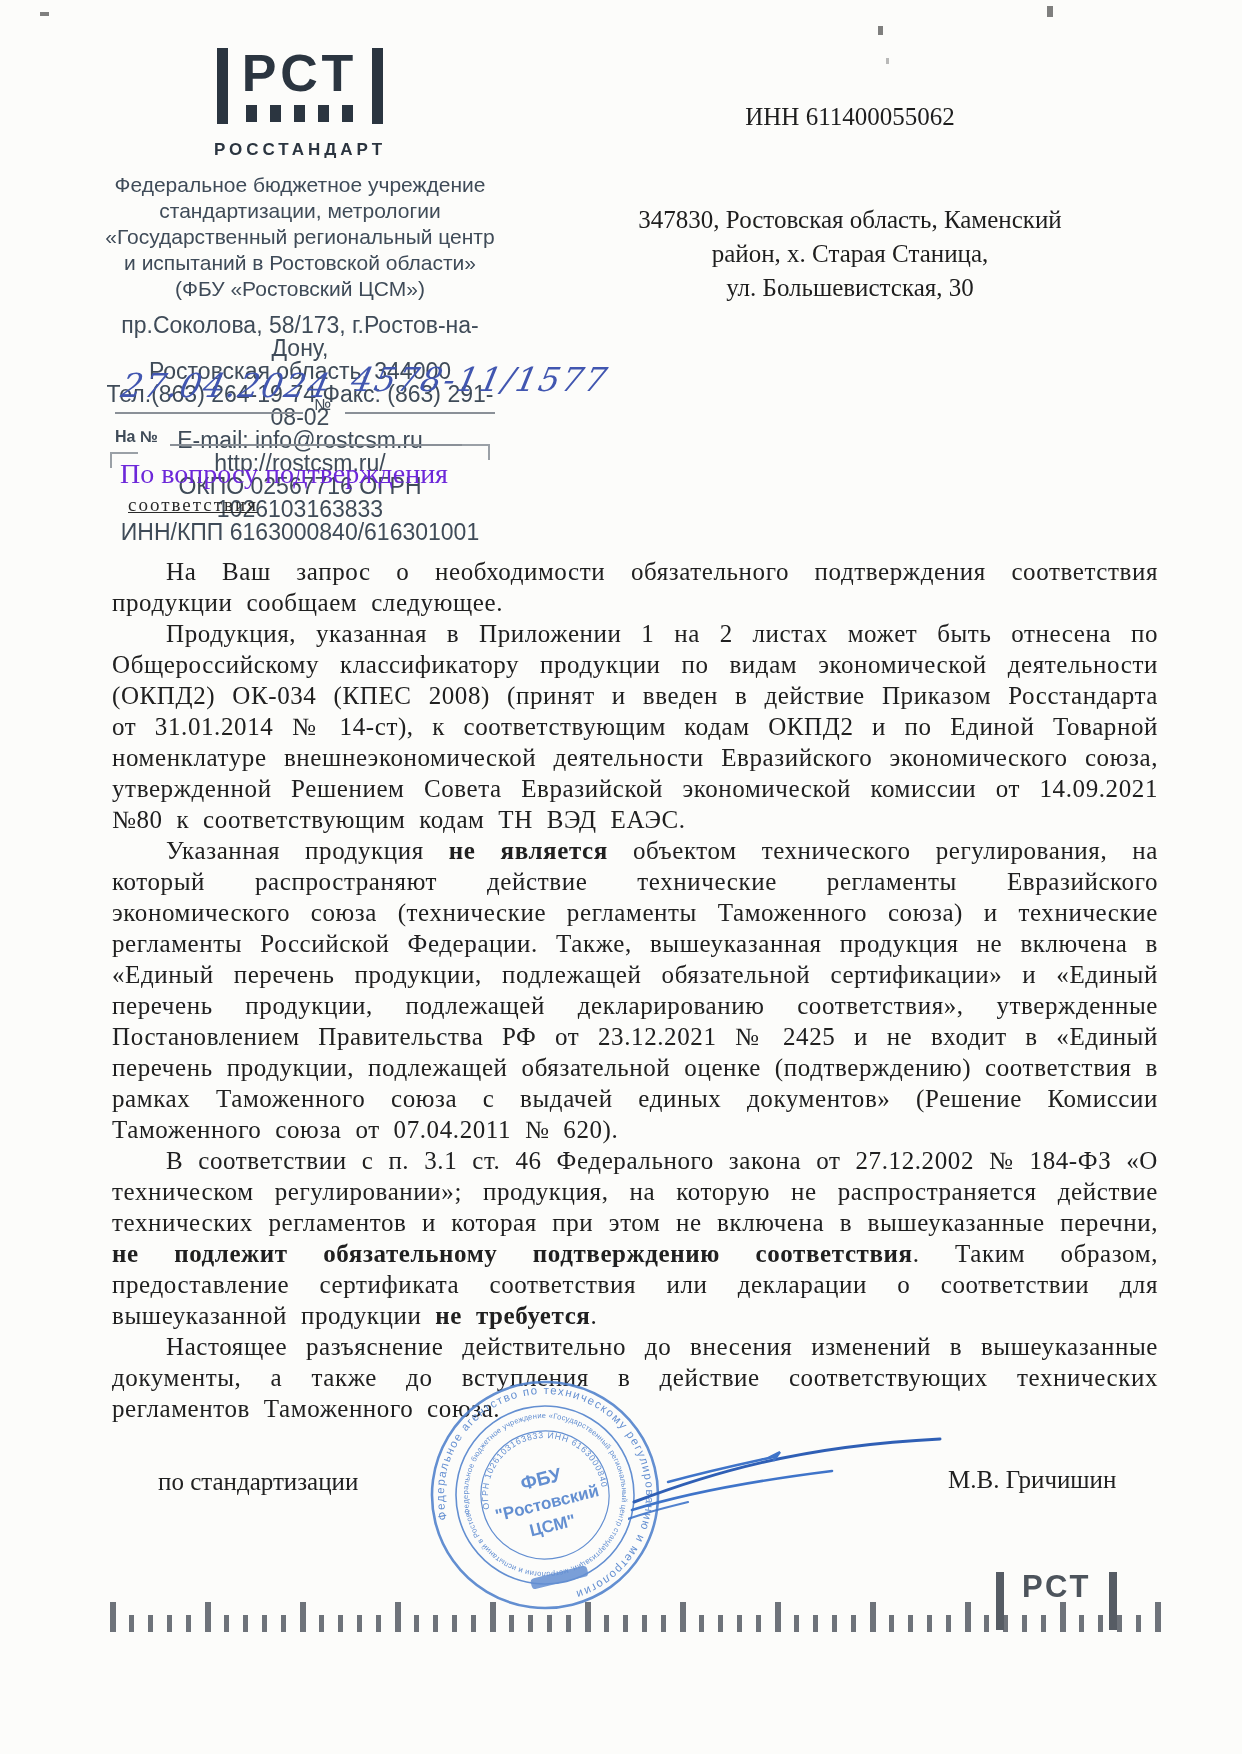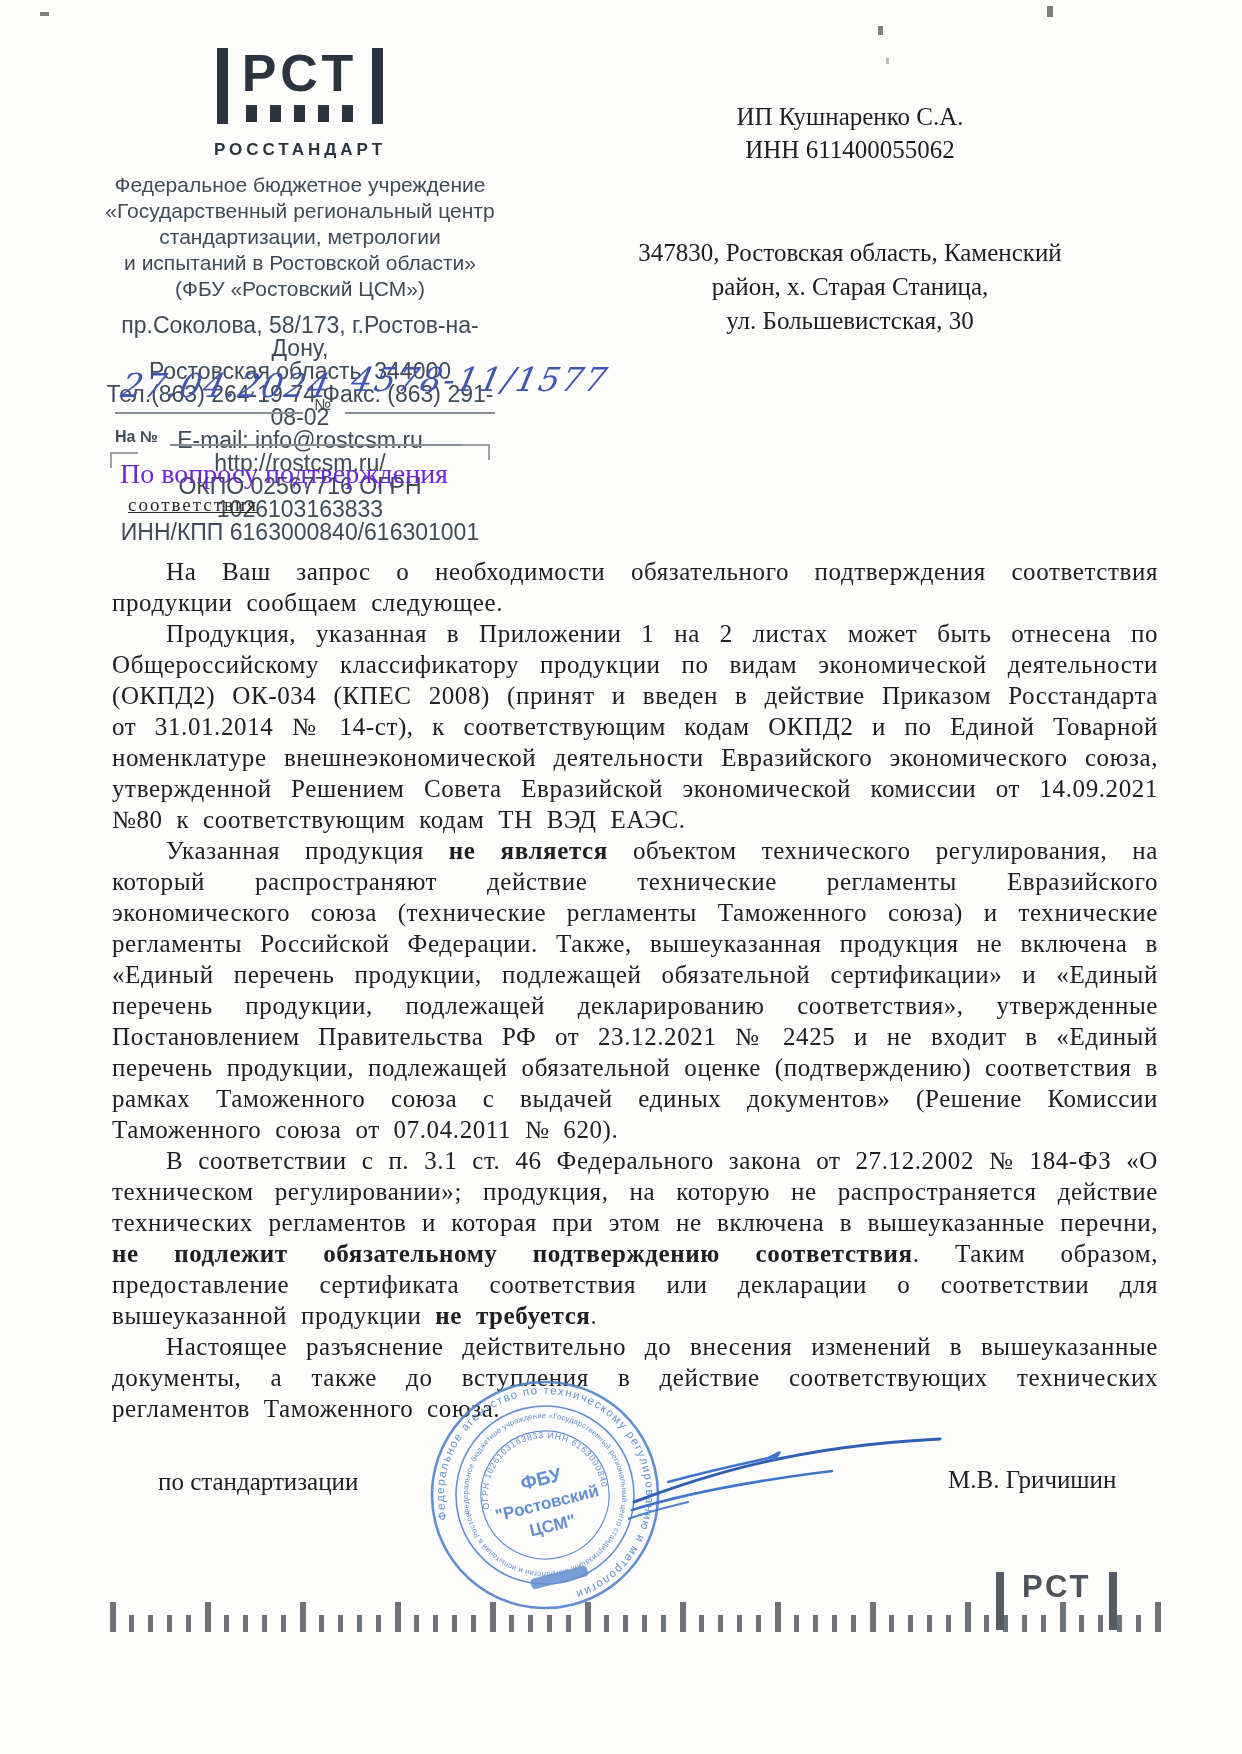--- a/index.html
+++ b/index.html
@@ -106,22 +106,22 @@
             <i></i>
             <i></i>
             <i></i>
           </div>
       </div>
       <div class="lbar"></div>
     </div>
     <div class="agency">РОССТАНДАРТ</div>
     <div class="orgname">
       <div>Федеральное бюджетное учреждение</div>
+      <div>стандартизации, метрологии</div>
       <div>«Государственный региональный центр</div>
-      <div>стандартизации, метрологии</div>
       <div>и испытаний в Ростовской области»</div>
       <div>(ФБУ «Ростовский ЦСМ»)</div>
     </div>
     <div class="addr">
       <div>пр.Соколова, 58/173, г.Ростов-на-Дону,</div>
       <div>Ростовская область, 344000</div>
       <div>Тел.(863) 264-19-74  Факс: (863) 291-08-02</div>
       <div>E-mail: info@rostcsm.ru   http://rostcsm.ru/</div>
       <div>ОКПО 02567716  ОГРН 1026103163833</div>
       <div>ИНН/КПП 6163000840/616301001</div>
@@ -135,21 +135,20 @@
   <div class="hrule" style="left:345px; top:412px; width:150px;"></div>
   <div class="small-label" style="left:115px; top:428px;font-weight:bold;">На №</div>
   <div class="hrule" style="left:170px; top:444px; width:316px;"></div>
 
   <div class="corner l" style="left:110px; top:452px;"></div>
   <div class="corner r" style="left:462px; top:444px;"></div>
   <div class="subject1" style="left:120px; top:458px;">По вопросу подтверждения</div>
   <div class="subject2" style="left:128px; top:494px;text-decoration:underline;">соответствия</div>
 
   <div class="recipient">
-    <div>ИП Кушнаренко С.А.</div>
     <div>ИНН 611400055062</div>
     <div class="raddr">
       <div>347830, Ростовская область, Каменский</div>
       <div>район, х. Старая Станица,</div>
       <div>ул. Большевистская, 30</div>
     </div>
   </div>
 
   <div class="body">
       <p class="para"><span>На Ваш запрос о необходимости обязательного подтверждения соответствия продукции сообщаем следующее.</span></p>

